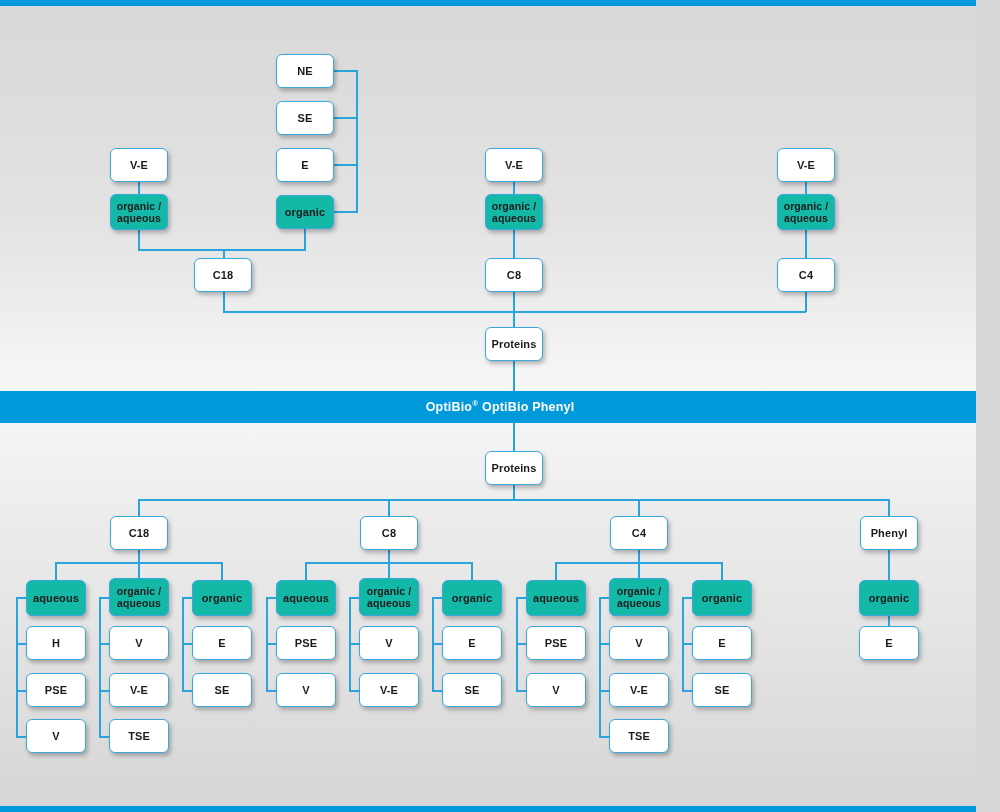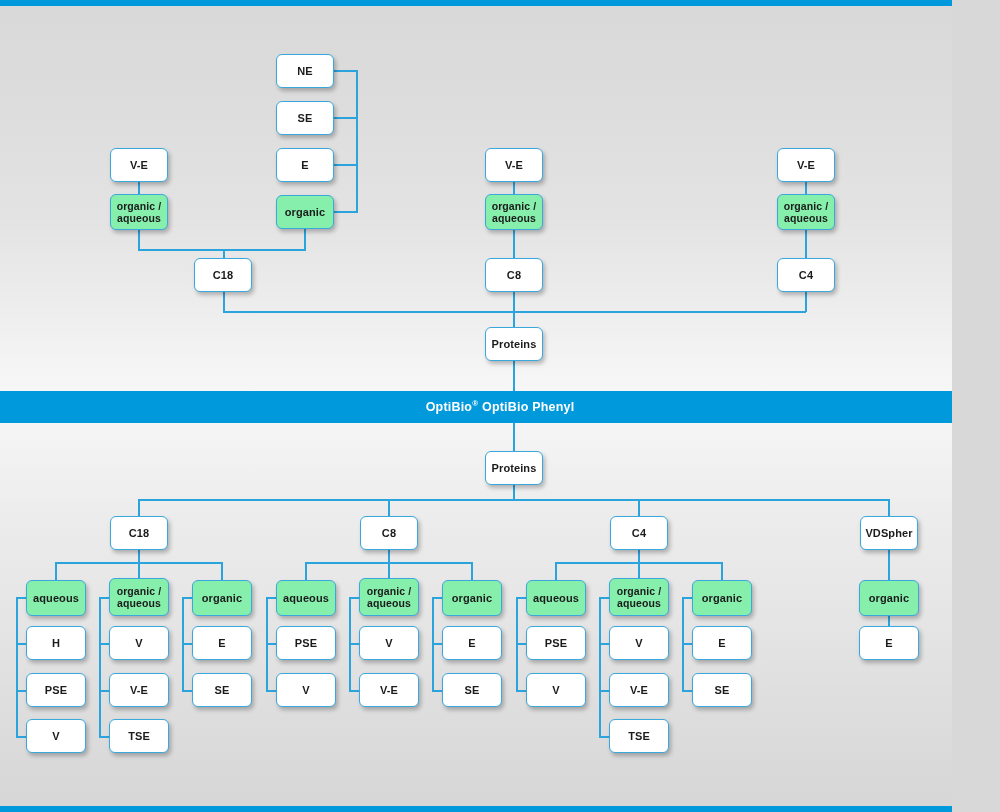--- a/index.html
+++ b/index.html
@@ -2,21 +2,21 @@
 <html><head>
 <meta charset="utf-8">
 <style>
   html,body{margin:0;padding:0;}
   body{
     width:1000px;height:812px;
     font-family:"Liberation Sans", sans-serif;
     overflow:hidden;
     background:#d8d8d8;
   }
-  #canvas{position:relative;width:952px;height:812px;overflow:hidden;}
+  #canvas{position:relative;width:952px;height:812px;overflow:hidden;padding-left:24px;}
 
   
   .bg-top{
     position:absolute;left:0;top:6px;width:1000px;height:385px;
     background:linear-gradient(to bottom,#d9d9d9 0%,#dcdcdc 22%,#e3e3e3 55%,#eeeeee 80%,#f7f7f7 100%);
   }
   .bg-bottom{
     position:absolute;left:0;top:423px;width:1000px;height:383px;
     background:linear-gradient(to bottom,#f5f5f5 0%,#ececec 25%,#e4e4e4 55%,#dcdcdc 80%,#d6d6d6 100%);
   }
@@ -46,21 +46,21 @@
     border-radius:6px;
     background:#ffffff;
     display:flex;align-items:center;justify-content:center;
     text-align:center;
     font-size:11px;font-weight:bold;color:#1b1b1b;
     line-height:1.18;
     box-shadow:2px 3px 4px rgba(0,0,0,.26);
     letter-spacing:.1px;
     padding:0 2px;
   }
-  .box.fill{background:#86efac;}
+  .box.fill{background:#14b8a6;}
   .box.two{font-size:10.5px;}
 </style>
 </head>
 <body>
 
 <div id="canvas">
 
   <div class="bg-top"></div>
   <div class="bg-bottom"></div>
 
@@ -301,21 +301,21 @@
       <div class="box" style="left: 609px; top: 719px; width: 60px; height: 34px;">
         <span>TSE</span>
       </div>
       <div class="box" style="left: 692px; top: 626px; width: 60px; height: 34px;">
         <span>E</span>
       </div>
       <div class="box" style="left: 692px; top: 673px; width: 60px; height: 34px;">
         <span>SE</span>
       </div>
       <div class="box" style="left: 860px; top: 516px; width: 58px; height: 34px;">
-        <span>VDSpher</span>
+        <span>Phenyl</span>
       </div>
       <div class="box fill" style="left: 859px; top: 580px; width: 60px; height: 36px;">
         <span>organic</span>
       </div>
       <div class="box" style="left: 859px; top: 626px; width: 60px; height: 34px;">
         <span>E</span>
       </div>
     </div>
 
 </div>

